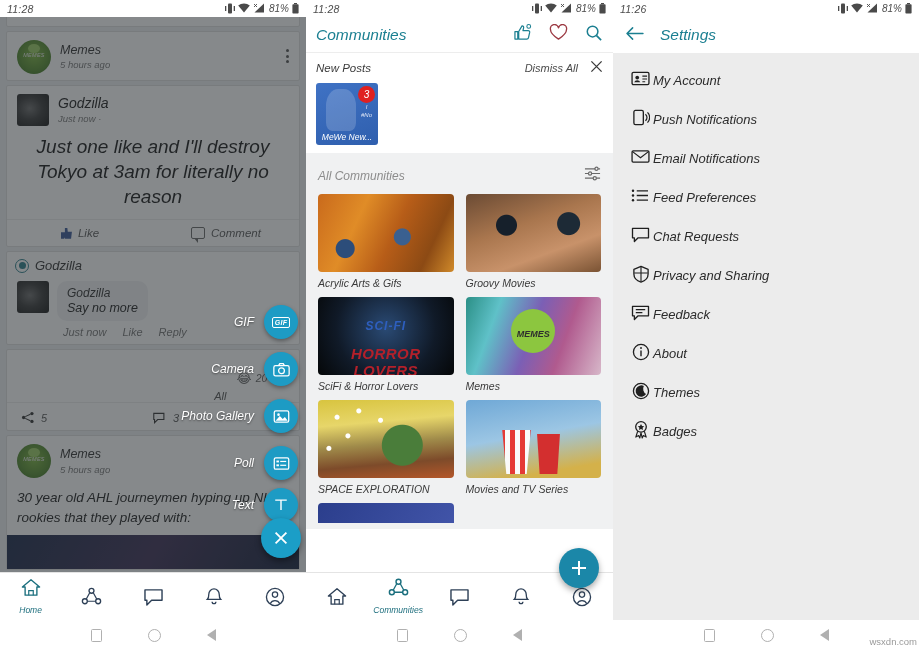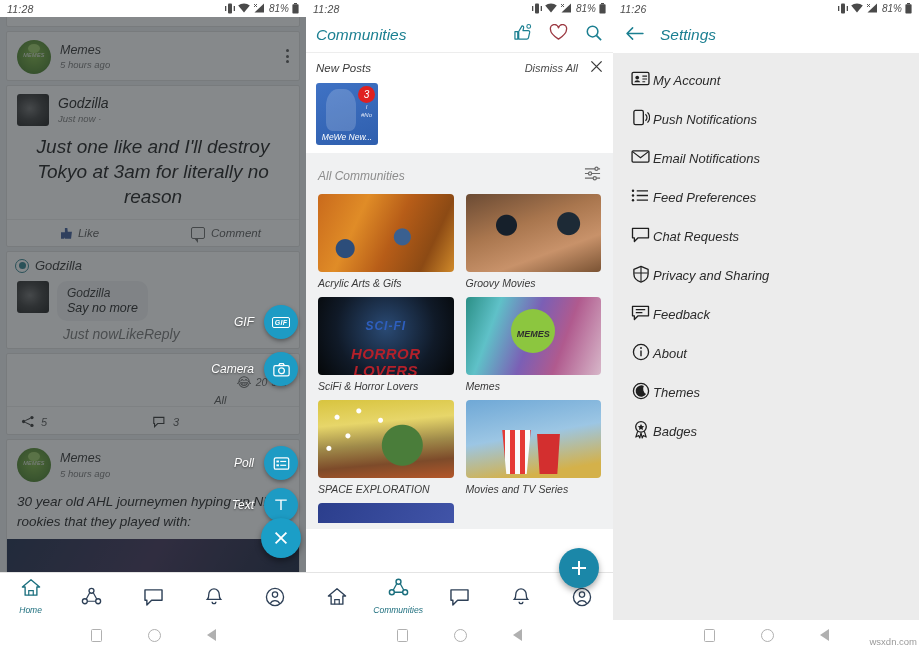--- a/index.html
+++ b/index.html
@@ -48,21 +48,21 @@
   .comment-ic{width:12px;height:10px;border:1.4px solid #6a6a6a;border-radius:2px;position:relative;}
   .comment-ic::after{content:"";position:absolute;left:2px;bottom:-5px;border-left:4px solid transparent;
      border-right:0 solid transparent;border-top:5px solid #6a6a6a;}
   .grp-line{display:flex;align-items:center;gap:6px;padding:6px 10px 2px 8px;font-size:13px;color:#333;}
   .grp-dot{width:12px;height:12px;border-radius:50%;border:1.6px solid #2f7f8c;position:relative;}
   .grp-dot::after{content:"";position:absolute;inset:2.5px;border-radius:50%;background:#2f7f8c;}
   .cmt{display:flex;padding:6px 10px 2px 10px;}
   .cmt-bubble{margin-left:8px;background:#f1f2f4;border-radius:10px;padding:5px 10px 6px 10px;}
   .cmt-name{font-size:12px;color:#333;}
   .cmt-text{font-size:12.5px;color:#222;margin-top:1px;}
-  .cmt-actions{display:flex;padding:3px 0 6px 56px;font-size:14px;color:#777;align-items:flex-end;}
+  .cmt-actions{display:flex;gap:16px;padding:3px 0 6px 56px;font-size:11px;color:#777;align-items:flex-end;}
   .counts{display:flex;align-items:center;justify-content:space-between;padding:8px 14px 6px 14px;
      border-top:1px solid #ececec;font-size:11px;color:#555;}
   .counts .left,.counts .mid{display:flex;align-items:center;gap:6px;}
   .react-row{display:flex;align-items:center;gap:4px;padding:4px 12px 0 12px;justify-content:flex-end;font-size:10.5px;color:#666;}
   .react-row .all{margin-right:6px;font-size:11px;color:#555;margin-top:36px;}
   .emoji{font-size:13px;line-height:1;}
   .post-img{height:34px;background:linear-gradient(120deg,#1b2a4a,#3c2f55 50%,#16213d);}
 
   
   .fabmenu{position:absolute;right:8px;z-index:40;}
@@ -308,20 +308,30 @@
       <div class="fab-item" style="top:352px;right:8px;">
         <span class="fab-label">Camera</span>
         <span class="fab-circle">
           <svg width="17" height="15" viewBox="0 0 20 17">
               <rect x="1" y="4" width="18" height="12" rx="2" fill="none" stroke="#fff" stroke-width="1.5"></rect>
               <path d="M6.5 4 8 1.5h4L13.5 4" fill="none" stroke="#fff" stroke-width="1.5"></path>
               <circle cx="10" cy="10" r="3.4" fill="none" stroke="#fff" stroke-width="1.5"></circle>
             </svg>
         </span>
       </div>
+      <div class="fab-item" style="top:399px;right:8px;">
+        <span class="fab-label">Photo Gallery</span>
+        <span class="fab-circle">
+          <svg width="17" height="15" viewBox="0 0 20 17">
+              <rect x="1.5" y="2" width="17" height="13" rx="1.8" fill="none" stroke="#fff" stroke-width="1.5"></rect>
+              <circle cx="6.5" cy="6.3" r="1.5" fill="#fff"></circle>
+              <path d="M3 13.5 8 8l3.4 3.4L14 9l3.3 4.5Z" fill="#fff"></path>
+            </svg>
+        </span>
+      </div>
       <div class="fab-item" style="top:446px;right:8px;">
         <span class="fab-label">Poll</span>
         <span class="fab-circle">
           <svg width="17" height="15" viewBox="0 0 20 17">
               <rect x="1.5" y="1.8" width="17" height="13.4" rx="1.8" fill="none" stroke="#fff" stroke-width="1.5"></rect>
               <rect x="4" y="5" width="3" height="2.2" fill="#fff"></rect>
               <rect x="8.5" y="5.4" width="7" height="1.4" fill="#fff"></rect>
               <rect x="4" y="9.5" width="3" height="2.2" fill="#fff"></rect>
               <rect x="8.5" y="9.9" width="7" height="1.4" fill="#fff"></rect>
             </svg>

